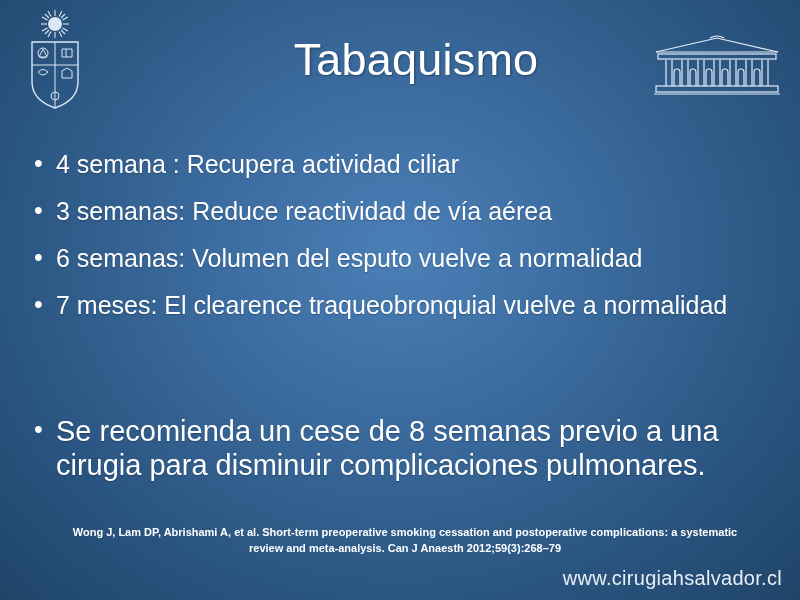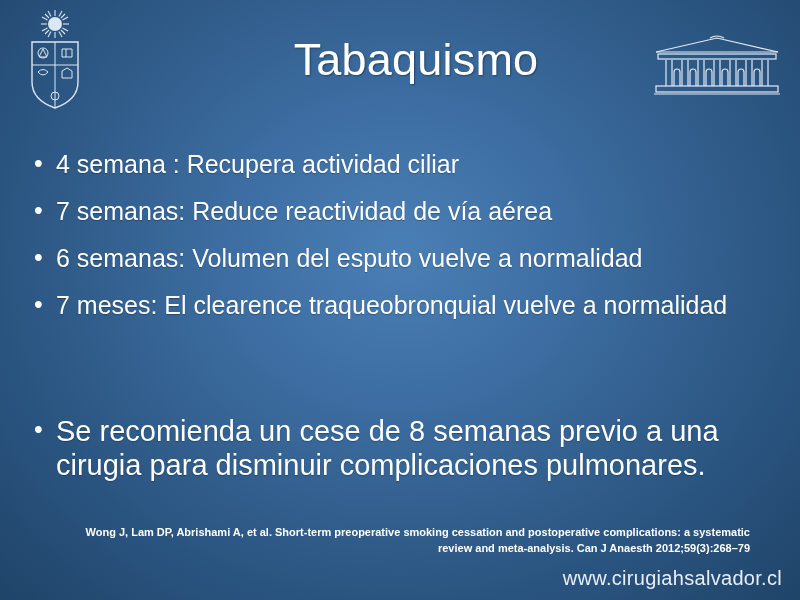--- a/index.html
+++ b/index.html
@@ -90,21 +90,21 @@
     font-size: 29px;
     line-height: 34px;
   }
 
   
   .reference {
     position: absolute;
     top: 524px;
     left: 60px;
     width: 690px;
-    text-align: right;
+    text-align: center;
     font-size: 11px;
     font-weight: bold;
     line-height: 16px;
     color: #ffffff;
   }
 
   
   .footer-url {
     position: absolute;
     right: 18px;
@@ -207,21 +207,21 @@
 
   <div class="title">Tabaquismo</div>
 
   <div class="bullets">
     <div class="bullet">
       <span class="dot">•</span>
       <span class="btext">4 semana : Recupera actividad ciliar</span>
     </div>
     <div class="bullet">
       <span class="dot">•</span>
-      <span class="btext">7 semanas: Reduce reactividad de vía aérea</span>
+      <span class="btext">3 semanas: Reduce reactividad de vía aérea</span>
     </div>
     <div class="bullet">
       <span class="dot">•</span>
       <span class="btext">6 semanas: Volumen del esputo vuelve a normalidad</span>
     </div>
     <div class="bullet">
       <span class="dot">•</span>
       <span class="btext">7 meses: El clearence traqueobronquial vuelve a normalidad</span>
     </div>
   </div>

